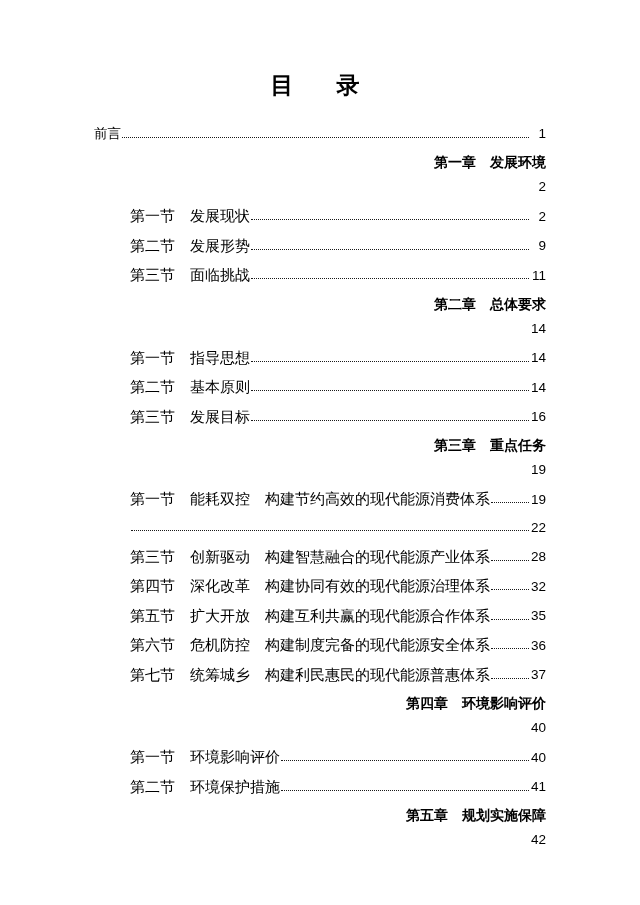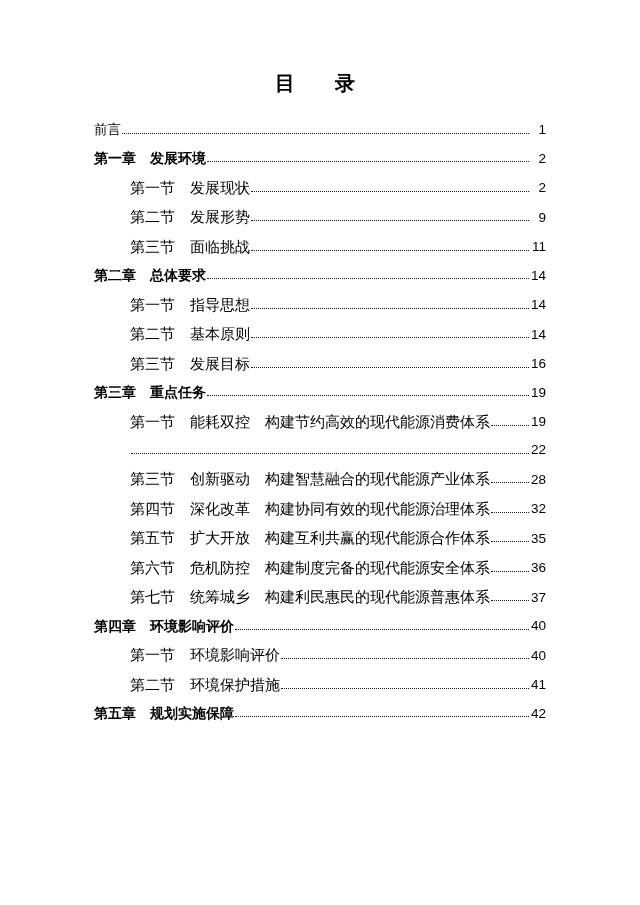--- a/index.html
+++ b/index.html
@@ -18,21 +18,21 @@
   .page {
     width: 640px;
     height: 905px;
     box-sizing: border-box;
     padding: 0;
     position: relative;
     background: #fff;
   }
   .toc-title {
     text-align: center;
-    font-size: 20px;
+    font-size: 23px;
     font-weight: bold;
     letter-spacing: 10px;
     margin-top: 70px;
     margin-bottom: 26px;
     font-family: "Liberation Sans", "DejaVu Sans", sans-serif;
   }
   .toc-list {
     margin: 0 auto;
     width: 452px;
     padding: 0;
@@ -63,21 +63,21 @@
     min-width: 16px;
   }
   
   .lvl-0 .label { font-weight: normal; font-size: 13.5px; }
   .lvl-0 { padding-left: 0px; align-items: flex-end; }
   .lvl-1 .label { font-weight: bold; font-size: 14px; }
   .lvl-1 { padding-left: 0px; }
   .lvl-1 .page-num { font-weight: normal; }
   .lvl-2 { padding-left: 36px; }
   .lvl-2 .label { font-weight: normal; font-size: 15px; }
-  .gap-before { margin-top: 4px; }
+  .gap-before { margin-top: 4px; flex-direction: column; }
 </style>
 </head>
 <body>
 
 <div class="page">
   <div class="toc-title">目　录</div>
   <div class="toc-list">
       <div class="toc-entry lvl-0">
         <span class="label">前言</span>
         <span class="dots"></span>

